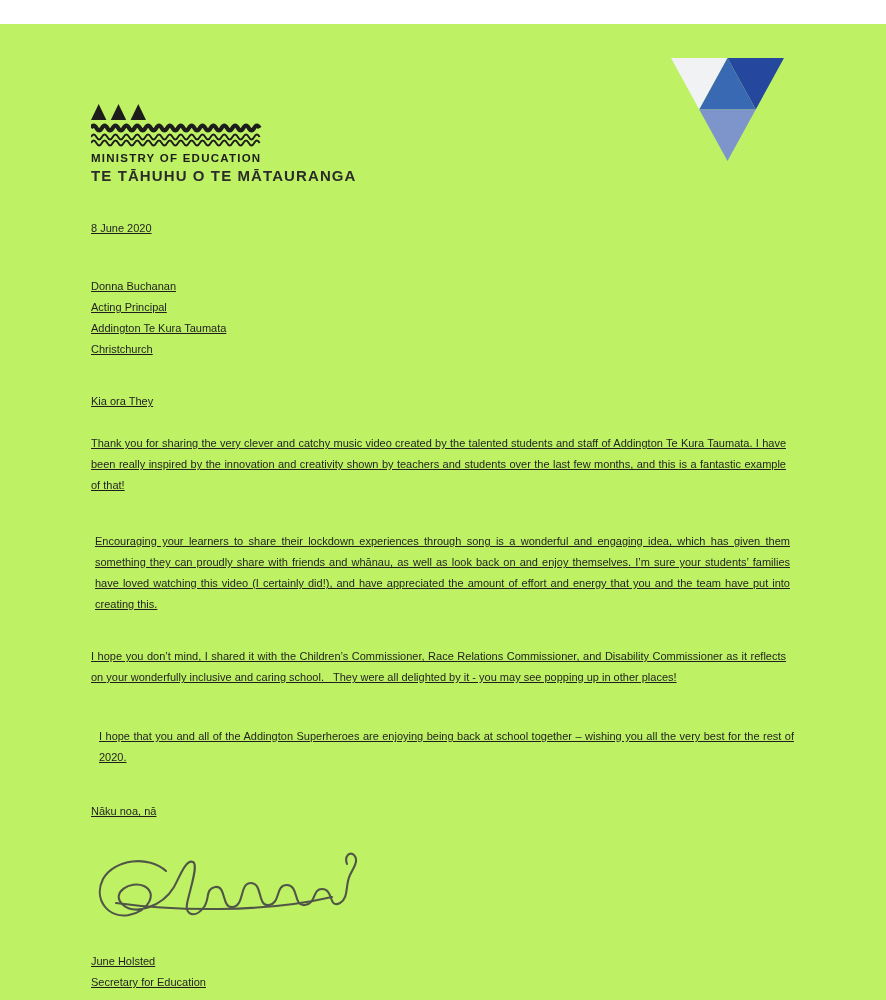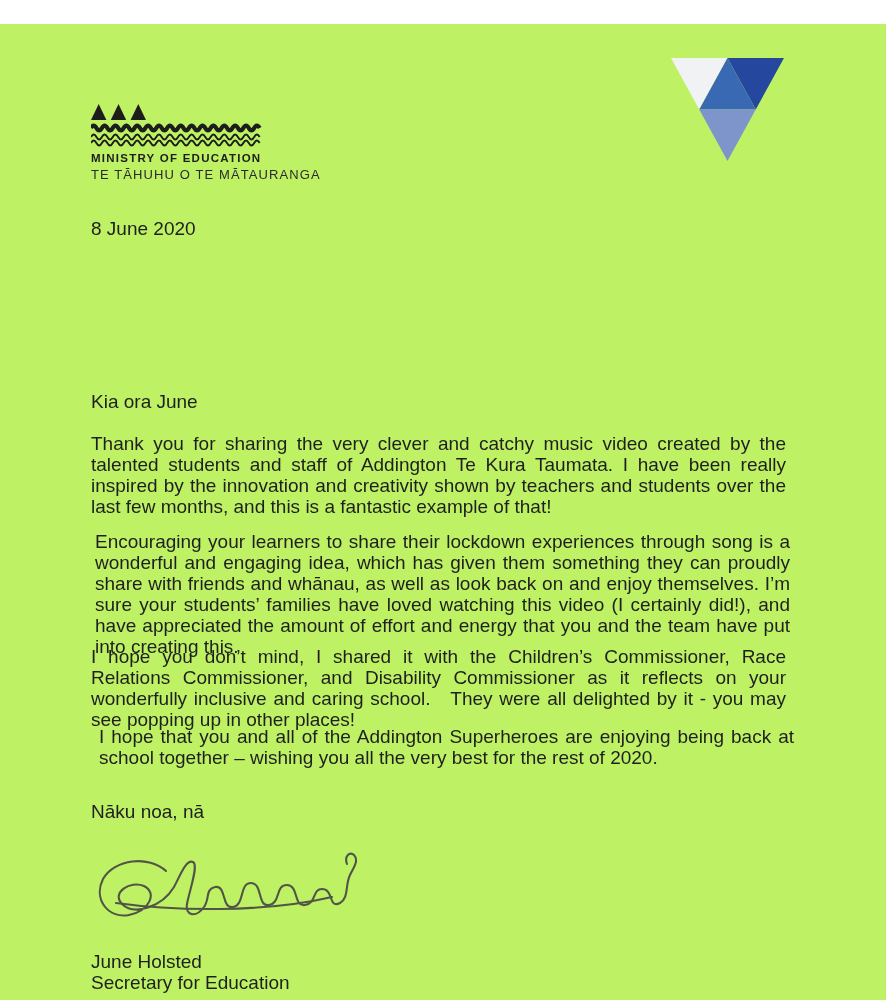--- a/index.html
+++ b/index.html
@@ -7,39 +7,39 @@
     position: relative;
     width: 886px;
     height: 1000px;
     background: #bef264;
     font-family: "Liberation Sans", "DejaVu Sans", sans-serif;
     color: #1f1f1f;
     overflow: hidden;
     margin-top: 24px;
   }
   .abs { position: absolute; }
-  .bodytext { font-size: 19px; line-height: 21px; }
+  .bodytext { font-size: 11px; line-height: 21px; text-decoration: underline; }
   .para { width: 695px; text-align: justify; }
 
   
   .moe-logo { left: 91px; top: 80px; width: 180px; color: #1d1d1b; }
   .moe-tris { display: block; }
   .moe-waves { display: block; margin-top: 3px; }
   .moe-name {
     margin-top: 5px;
     font-size: 11.5px;
     font-weight: bold;
     letter-spacing: 1.25px;
     white-space: nowrap;
     color: #1d1d1b;
   }
   .moe-name-sub {
     margin-top: 3px;
-    font-size: 13px;
-    font-weight: normal;
+    font-size: 15px;
+    font-weight: bold;
     letter-spacing: 1.1px;
     white-space: nowrap;
     color: #2b2b2b;
   }
 
   
   .tri-logo { left: 671px; top: 34px; }
 
   .date-line   { left: 91px; top: 194px; }
   .recipient   { left: 91px; top: 252px; }
@@ -77,22 +77,28 @@
 
   <svg class="abs tri-logo" width="113" height="105" viewBox="0 0 113 105">
     <polygon points="0,0 56.5,0 28.25,51.5" fill="#f1f2f4"></polygon>
     <polygon points="56.5,0 113,0 84.75,51.5" fill="#25489e"></polygon>
     <polygon points="56.5,0 84.75,51.5 28.25,51.5" fill="#3a69b4"></polygon>
     <polygon points="28.25,51.5 84.75,51.5 56.5,103" fill="#7e95cb"></polygon>
   </svg>
 
   <div class="abs bodytext date-line">8 June 2020</div>
 
+  <div class="abs bodytext recipient">
+    <div>Donna Buchanan</div>
+    <div>Acting Principal</div>
+    <div>Addington Te Kura Taumata</div>
+    <div>Christchurch</div>
+  </div>
 
-  <div class="abs bodytext salutation">Kia ora June</div>
+  <div class="abs bodytext salutation">Kia ora They</div>
 
   <div class="abs bodytext para para1">Thank you for sharing the very clever and catchy music video created by the talented students and staff of Addington Te Kura Taumata. I have been really inspired by the innovation and creativity shown by teachers and students over the last few months, and this is a fantastic example of that!</div>
   <div class="abs bodytext para para2">Encouraging your learners to share their lockdown experiences through song is a wonderful and engaging idea, which has given them something they can proudly share with friends and whānau, as well as look back on and enjoy themselves. I’m sure your students’ families have loved watching this video (I certainly did!), and have appreciated the amount of effort and energy that you and the team have put into creating this.</div>
   <div class="abs bodytext para para3">I hope you don’t mind, I shared it with the Children’s Commissioner, Race Relations Commissioner, and Disability Commissioner as it reflects on your wonderfully inclusive and caring school.&nbsp;&nbsp; They were all delighted by it - you may see popping up in other places!</div>
   <div class="abs bodytext para para4">I hope that you and all of the Addington Superheroes are enjoying being back at school together – wishing you all the very best for the rest of 2020.</div>
 
   <div class="abs bodytext closing">Nāku noa, nā</div>
 
   <svg class="abs signature" width="266" height="90" viewBox="0 0 266 90">
     <g fill="none" stroke="#454545" stroke-width="2.1" stroke-linecap="round" stroke-linejoin="round" opacity="0.9">

